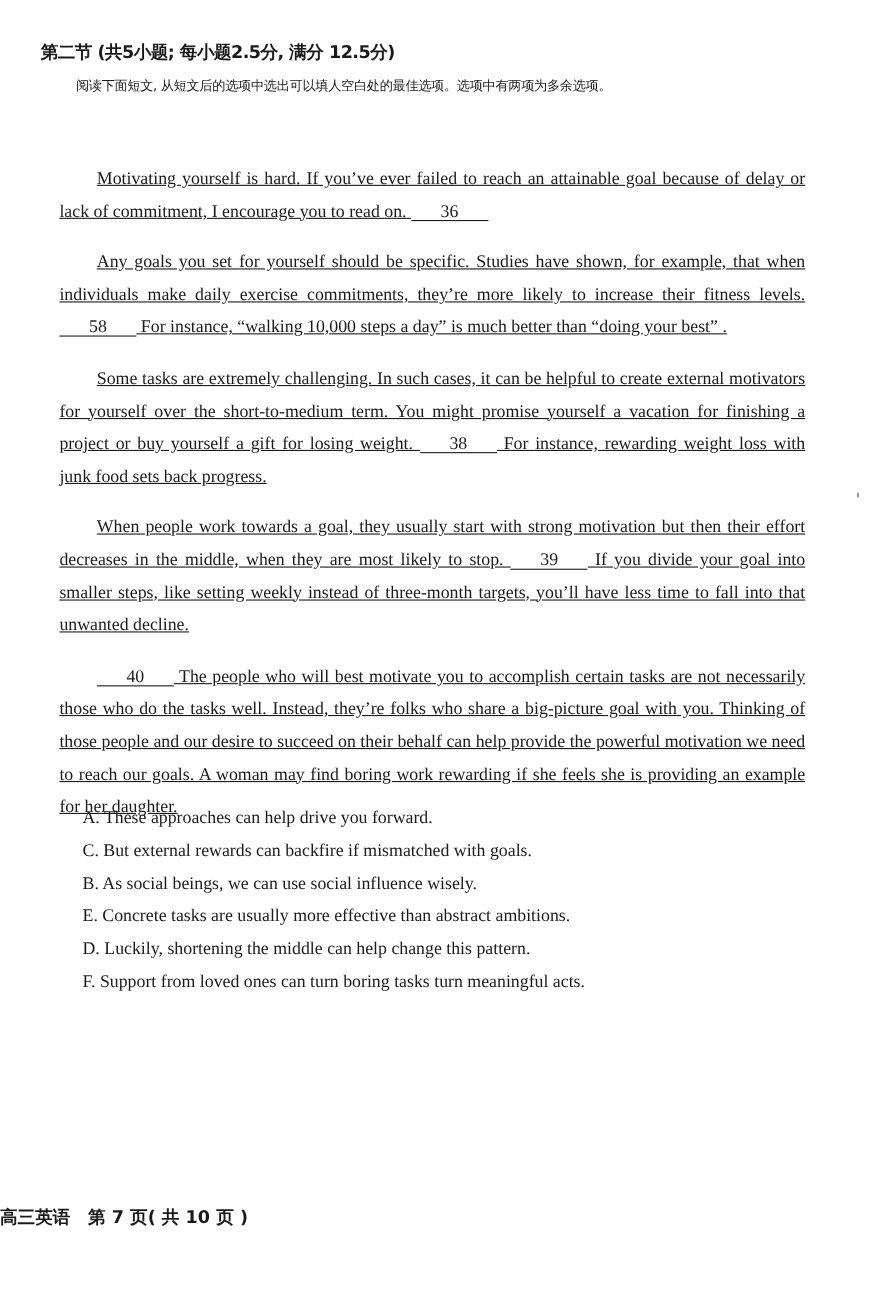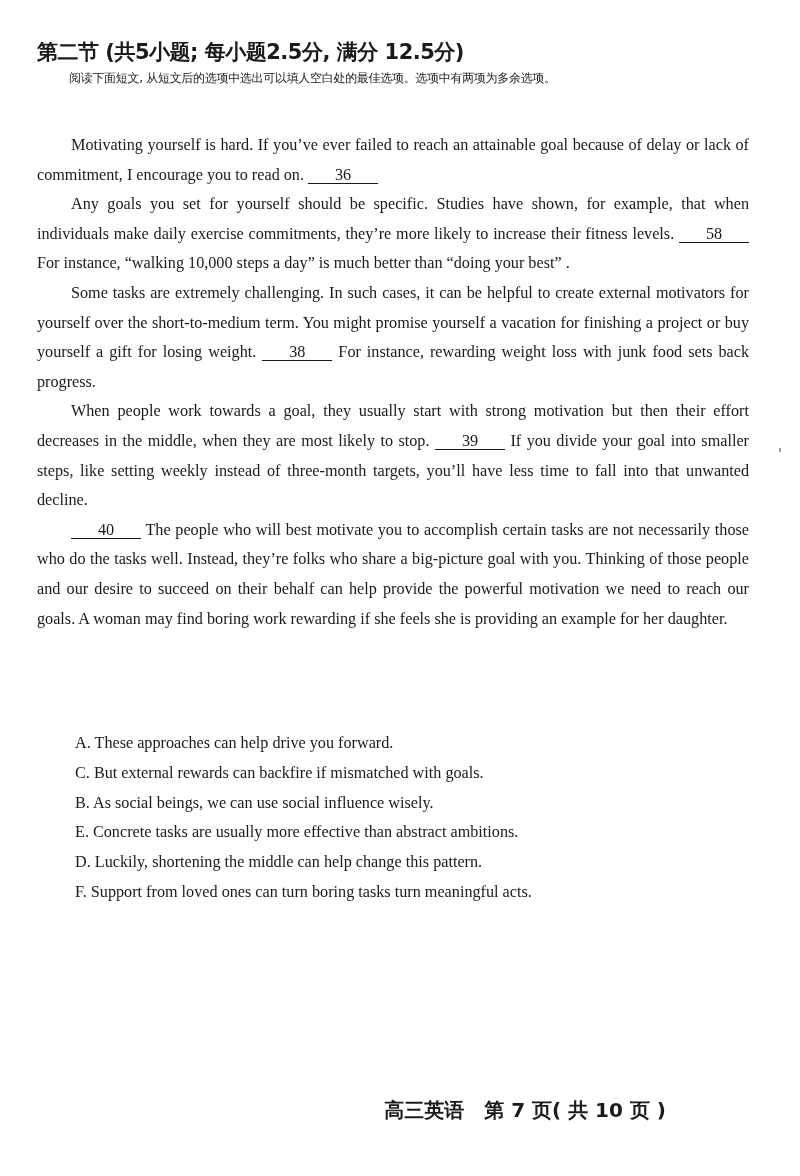--- a/index.html
+++ b/index.html
@@ -3,46 +3,46 @@
 <meta charset="utf-8">
 <style>
   html, body { margin: 0; padding: 0; }
   body {
     width: 800px; height: 1176px; background: #ffffff; color: #1a1a1a;
     font-family: "Liberation Serif", "DejaVu Serif", serif;
     position: relative; overflow: hidden;
   }
   .page { position: absolute; left: 0; top: 0; width: 800px; height: 1176px; }
   .section-title {
-    position: absolute; left: 37px; top: 38px; font-size: 21px; font-weight: bold;
+    position: absolute; left: 37px; top: 38px; font-size: 16px; font-weight: bold;
     font-family: "DejaVu Sans", sans-serif; letter-spacing: -0.5px;
   }
   .instructions {
     position: absolute; left: 37px; top: 64px; width: 720px; font-size: 12px;
     line-height: 28px; text-indent: 32px; font-family: "DejaVu Sans", sans-serif;
     letter-spacing: -0.3px;
   }
   .passage {
     position: absolute; left: 37px; top: 131px; width: 712px;
   }
   .para {
     font-size: 16.2px; line-height: 29.6px; text-align: justify;
-    text-indent: 34px; margin: 0;
+    text-indent: 34px; margin: 17px; text-decoration: underline;
   }
   .blank {
     display: inline-block; border-bottom: 1px solid #1a1a1a; text-align: center;
     line-height: 16px; text-indent: 0;
   }
   .options {
     position: absolute; left: 75px; top: 729px; width: 680px;
   }
   .option { font-size: 16.2px; line-height: 29.8px; }
   .footer {
-    position: absolute; left: 0; top: 1097px; width: 666px; text-align: right;
-    font-size: 20px; font-weight: bold; font-family: "DejaVu Sans", sans-serif;
+    position: absolute; left: 0; top: 1097px; width: 666px; text-align: left;
+    font-size: 16px; font-weight: bold; font-family: "DejaVu Sans", sans-serif;
   }
   .mark { position: absolute; left: 779px; top: 448px; width: 2px; height: 4px; background: #999; }
 </style>
 </head>
 <body>
 
 <div class="page">
   <div class="section-title">第二节 (共5小题; 每小题2.5分, 满分 12.5分)</div>
   <div class="instructions">阅读下面短文, 从短文后的选项中选出可以填人空白处的最佳选项。选项中有两项为多余选项。</div>
 

